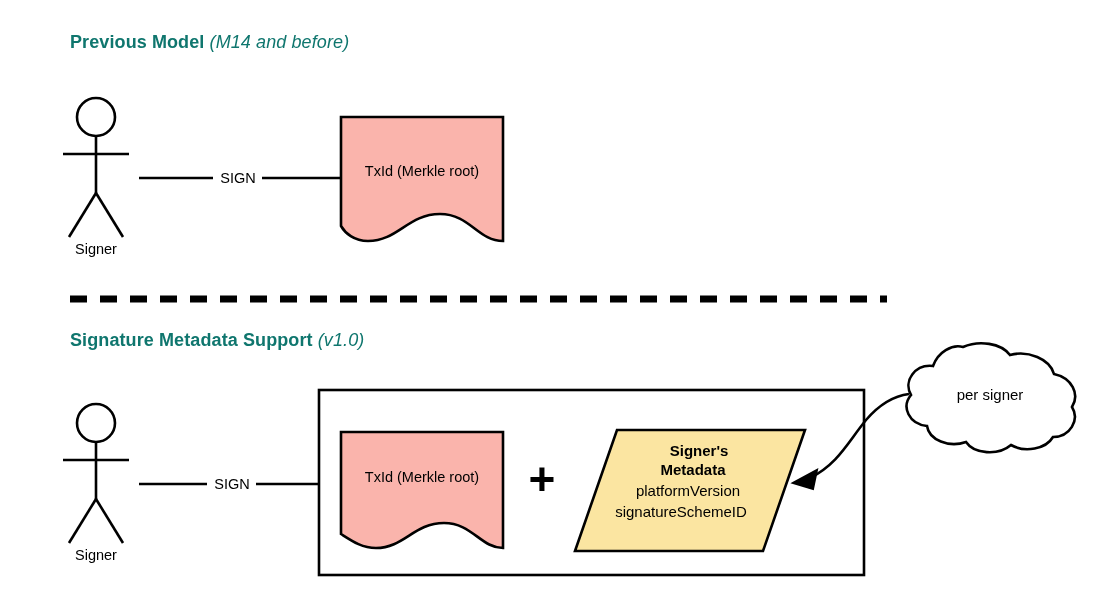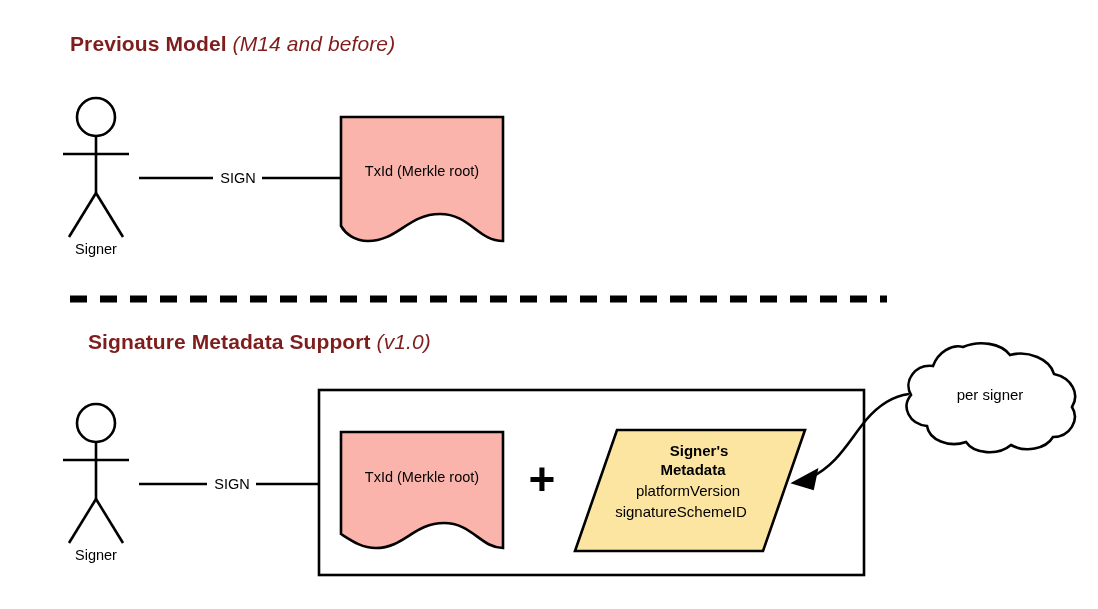--- a/index.html
+++ b/index.html
@@ -16,32 +16,32 @@
   }
   #canvas {
     position: absolute;
     top: 0;
     left: 0;
     width: 1098px;
     height: 609px;
   }
   .section-title {
     position: absolute;
-    font-size: 21px;
+    font-size: 18px;
     font-weight: bold;
-    color: #7f1d1d;
+    color: #0f766e;
     white-space: nowrap;
     letter-spacing: 0.1px;
   }
   .section-title .subtitle {
     font-weight: normal;
     font-style: italic;
   }
   #title-prev { left: 70px; top: 32px; }
-  #title-meta { left: 88px; top: 330px; }
+  #title-meta { left: 70px; top: 330px; }
 
   .svg-label {
     font-family: "Liberation Sans", sans-serif;
     fill: #000000;
   }
 </style>
 </head>
 <body>
 
 <div class="section-title" id="title-prev"><span>Previous Model </span><span class="subtitle">(M14 and before)</span></div>

